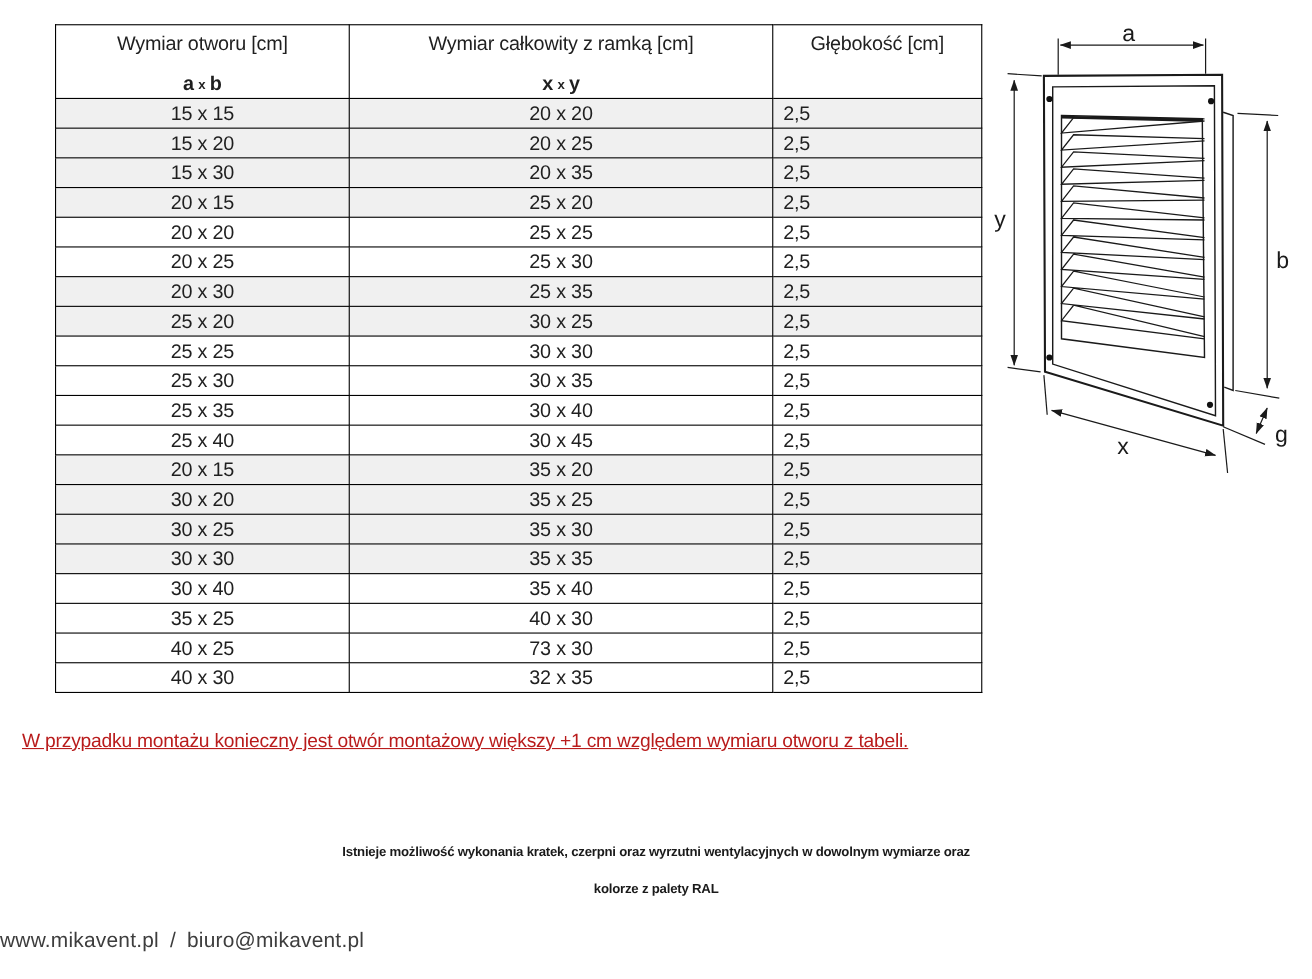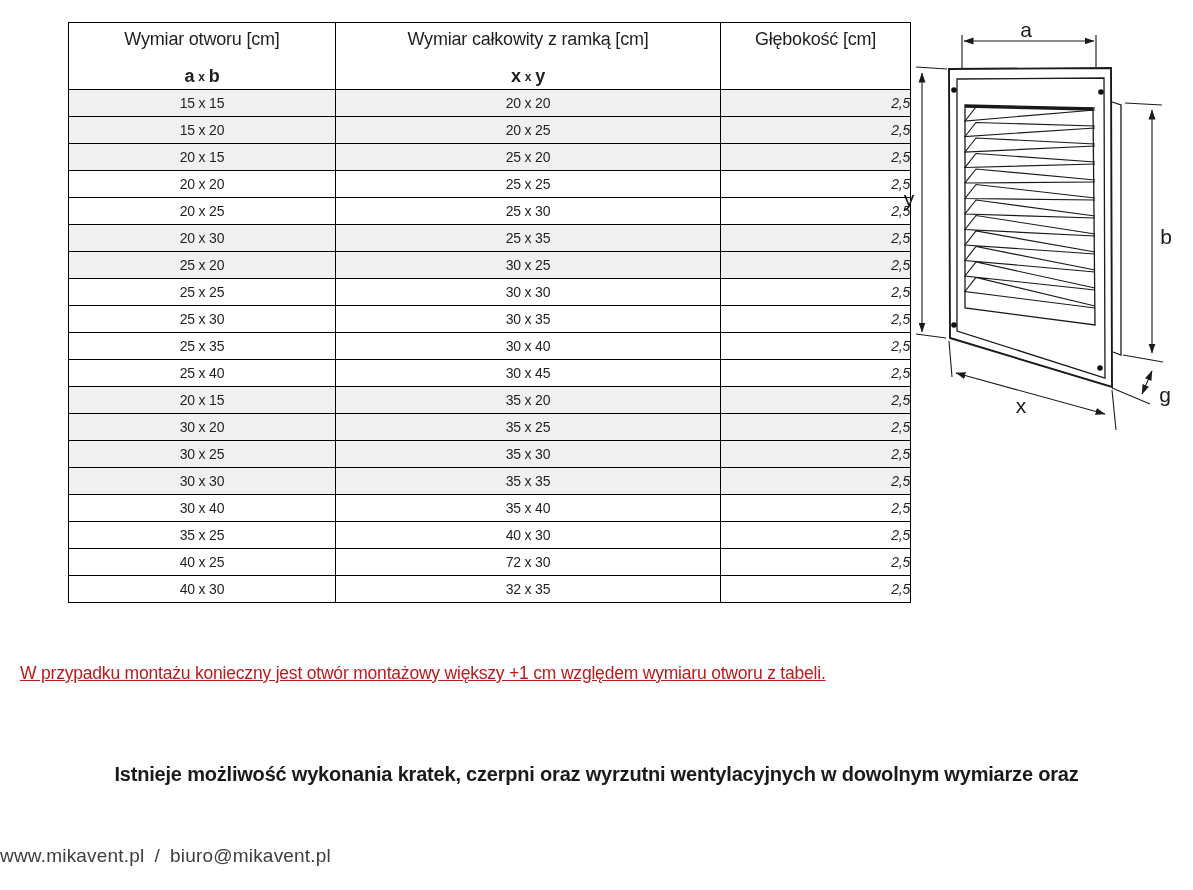--- a/index.html
+++ b/index.html
@@ -7,21 +7,21 @@
   .page {
     position: relative;
     width: 1193px;
     height: 890px;
     background: #ffffff;
     overflow: hidden;
     color: #1f1f1f;
   }
 
   
-  .table-wrap { position: absolute; left: 22px; top: 22px; padding-left: 46px; }
+  .table-wrap { position: absolute; left: 4px; top: 22px; padding-left: 46px; }
   table.dims {
     border-collapse: collapse;
     table-layout: fixed;
     width: 842px;
     letter-spacing: -0.2px;
   }
   table.dims col.c1 { width: 267px; }
   table.dims col.c2 { width: 385px; }
   table.dims col.c3 { width: 190px; }
   table.dims th, table.dims td { border: 1.6px solid #000; }
@@ -29,38 +29,38 @@
     height: 58px;
     vertical-align: top;
     font-weight: normal;
     padding-top: 4px;
   }
   .h-title { font-size: 18px; line-height: 24px; text-align: center; }
   .h-sub { font-size: 18px; font-weight: bold; text-align: center; line-height: 24px; margin-top: 13px; }
   .h-sub .sub-x { font-size: 12px; font-weight: 600; padding: 0 4px; vertical-align: 1px; }
   table.dims td {
     height: 24px;
-    font-size: 14px;
+    font-size: 18px;
     text-align: center;
     line-height: 26px;
     background: #ffffff;
   }
-  table.dims td.left { text-align: right; padding-left: 9px; font-style: italic; }
+  table.dims td.left { text-align: left; padding-left: 9px; }
   table.dims tr.shaded td { background: #f0f0f0; }
 
   
   .note {
     position: absolute; left: 20px; top: 663px;
     font-size: 17.5px; letter-spacing: -0.2px;
     text-decoration: underline;
     color: #b91c1c;
   }
   .statement {
     position: absolute; left: 0; top: 757px; width: 1193px;
-    text-align: center; font-weight: bold; font-size: 20px;
+    text-align: center; font-weight: bold; font-size: 12px;
     line-height: 34px; color: #1a1a1a; letter-spacing: -0.2px;
   }
   .contact {
     position: absolute; left: 0; top: 845px; width: 1193px;
     text-align: left; font-size: 19px; color: #3d3d3d;
     letter-spacing: 0.2px;
   }
   .contact .sep { margin: 0 10px; }
 
   
@@ -108,20 +108,25 @@
       <td>15 x 15</td>
       <td>20 x 20</td>
       <td class="left">2,5</td>
     </tr>
           <tr class="shaded">
       <td>15 x 20</td>
       <td>20 x 25</td>
       <td class="left">2,5</td>
     </tr>
           <tr class="shaded">
+      <td>15 x 30</td>
+      <td>20 x 35</td>
+      <td class="left">2,5</td>
+    </tr>
+          <tr class="shaded">
       <td>20 x 15</td>
       <td>25 x 20</td>
       <td class="left">2,5</td>
     </tr>
           <tr>
       <td>20 x 20</td>
       <td>25 x 25</td>
       <td class="left">2,5</td>
     </tr>
           <tr>
@@ -184,21 +189,21 @@
       <td>35 x 40</td>
       <td class="left">2,5</td>
     </tr>
           <tr>
       <td>35 x 25</td>
       <td>40 x 30</td>
       <td class="left">2,5</td>
     </tr>
           <tr>
       <td>40 x 25</td>
-      <td>72 x 30</td>
+      <td>73 x 30</td>
       <td class="left">2,5</td>
     </tr>
           <tr>
       <td>40 x 30</td>
       <td>32 x 35</td>
       <td class="left">2,5</td>
     </tr>
         </tbody>
     </table>
   </div>
@@ -275,19 +280,20 @@
       <line class="ln ext" x1="212" y1="378" x2="250" y2="394"></line>
       <line class="ln dim" x1="252" y1="361" x2="242" y2="384" marker-start="url(#arr)" marker-end="url(#arr)"></line>
       <text class="dim-label" x="265" y="392" text-anchor="middle">g</text>
     </g>
   </svg>
 
   <div class="note">W przypadku montażu konieczny jest otwór montażowy większy +1 cm względem wymiaru otworu z tabeli.</div>
 
   <div class="statement">
     <div>Istnieje możliwość wykonania kratek, czerpni oraz wyrzutni wentylacyjnych w dowolnym wymiarze oraz</div>
+    <div>kolorze z palety RAL</div>
   </div>
 
   <div class="contact">
     <span>www.mikavent.pl</span><span class="sep">/</span><span>biuro@mikavent.pl</span>
   </div>
 
 </div>
 
 </body></html>

